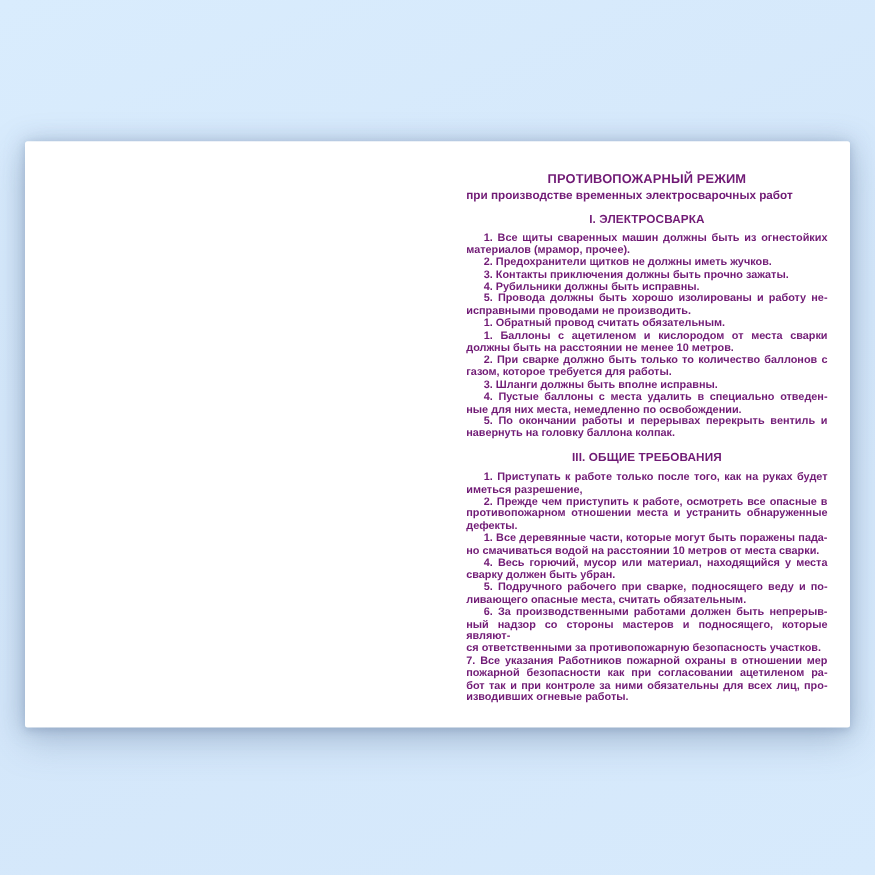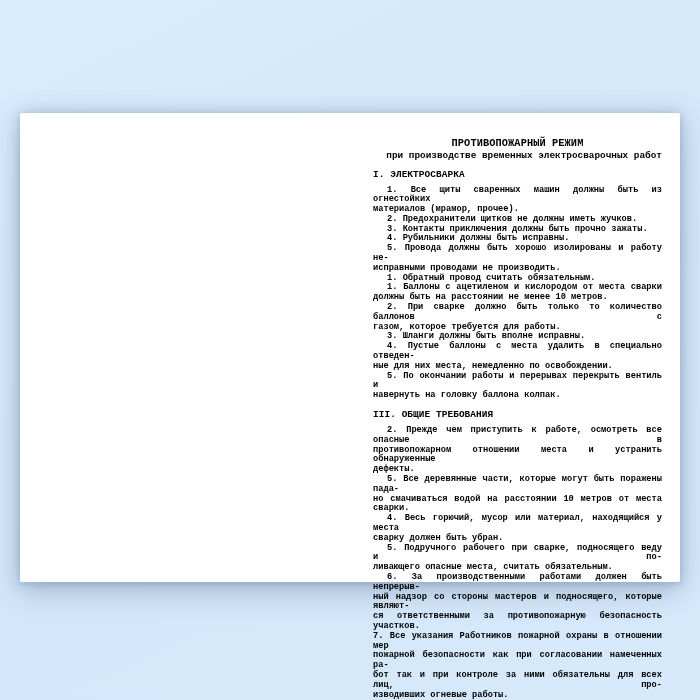--- a/index.html
+++ b/index.html
@@ -23,38 +23,38 @@
     border-radius: 2px;
     box-shadow: 0 0 16px rgba(125, 148, 180, 0.38),
                 0 10px 30px rgba(115, 140, 172, 0.45),
                 0 2px 6px rgba(125, 148, 180, 0.35);
   }
   .textcol {
     position: absolute;
     left: 353px;
     top: 25px;
     width: 289px;
-    color: #000000;
-    font-family: Liberation Mono, monospace;
+    color: #701a75;
+    font-family: Liberation Sans, sans-serif;
     font-weight: 700;
     -webkit-font-smoothing: antialiased;
   }
   .doc-title {
     text-align: center;
     font-size: 10.3px;
     line-height: 11.5px;
     letter-spacing: 0.1px;
   }
   .doc-subtitle {
-    text-align: right;
+    text-align: left;
     font-size: 9.4px;
     line-height: 11px;
   }
   .section-heading {
-    text-align: left;
+    text-align: center;
     font-size: 9.4px;
     line-height: 11px;
     margin-top: 8px;
     margin-bottom: 6px;
     letter-spacing: 0.1px;
   }
   .para {
     margin: 0;
   }
   .line {
@@ -114,42 +114,46 @@
         <div class="para indent">
           <div class="line first">4. Пустые баллоны с места удалить в специально отведен-</div>
           <div class="line last">ные для них места, немедленно по освобождении.</div>
         </div>
         <div class="para indent">
           <div class="line first">5. По окончании работы и перерывах перекрыть вентиль и</div>
           <div class="line last">навернуть на головку баллона колпак.</div>
         </div>
         <div class="section-heading">III. ОБЩИЕ ТРЕБОВАНИЯ</div>
         <div class="para indent">
+          <div class="line first">1. Приступать к работе только после того, как на руках будет</div>
+          <div class="line last">иметься разрешение,</div>
+        </div>
+        <div class="para indent">
           <div class="line first">2. Прежде чем приступить к работе, осмотреть все опасные в</div>
           <div class="line">противопожарном отношении места и устранить обнаруженные</div>
           <div class="line last">дефекты.</div>
         </div>
         <div class="para indent">
-          <div class="line first">5. Все деревянные части, которые могут быть поражены пада-</div>
+          <div class="line first">1. Все деревянные части, которые могут быть поражены пада-</div>
           <div class="line last">но смачиваться водой на расстоянии 10 метров от места сварки.</div>
         </div>
         <div class="para indent">
           <div class="line first">4. Весь горючий, мусор или материал, находящийся у места</div>
           <div class="line last">сварку должен быть убран.</div>
         </div>
         <div class="para indent">
           <div class="line first">5. Подручного рабочего при сварке, подносящего веду и по-</div>
           <div class="line last">ливающего опасные места, считать обязательным.</div>
         </div>
         <div class="para indent">
           <div class="line first">6. За производственными работами должен быть непрерыв-</div>
           <div class="line">ный надзор со стороны мастеров и подносящего, которые являют-</div>
           <div class="line last">ся ответственными за противопожарную безопасность участков.</div>
         </div>
         <div class="para">
           <div class="line first">7. Все указания Работников пожарной охраны в отношении мер</div>
-          <div class="line">пожарной безопасности как при согласовании намеченных ра-</div>
+          <div class="line">пожарной безопасности как при согласовании ацетиленом ра-</div>
           <div class="line">бот так и при контроле за ними обязательны для всех лиц, про-</div>
           <div class="line last">изводивших огневые работы.</div>
         </div>
       </div>
   </div>
 </div>
 
 </body></html>

